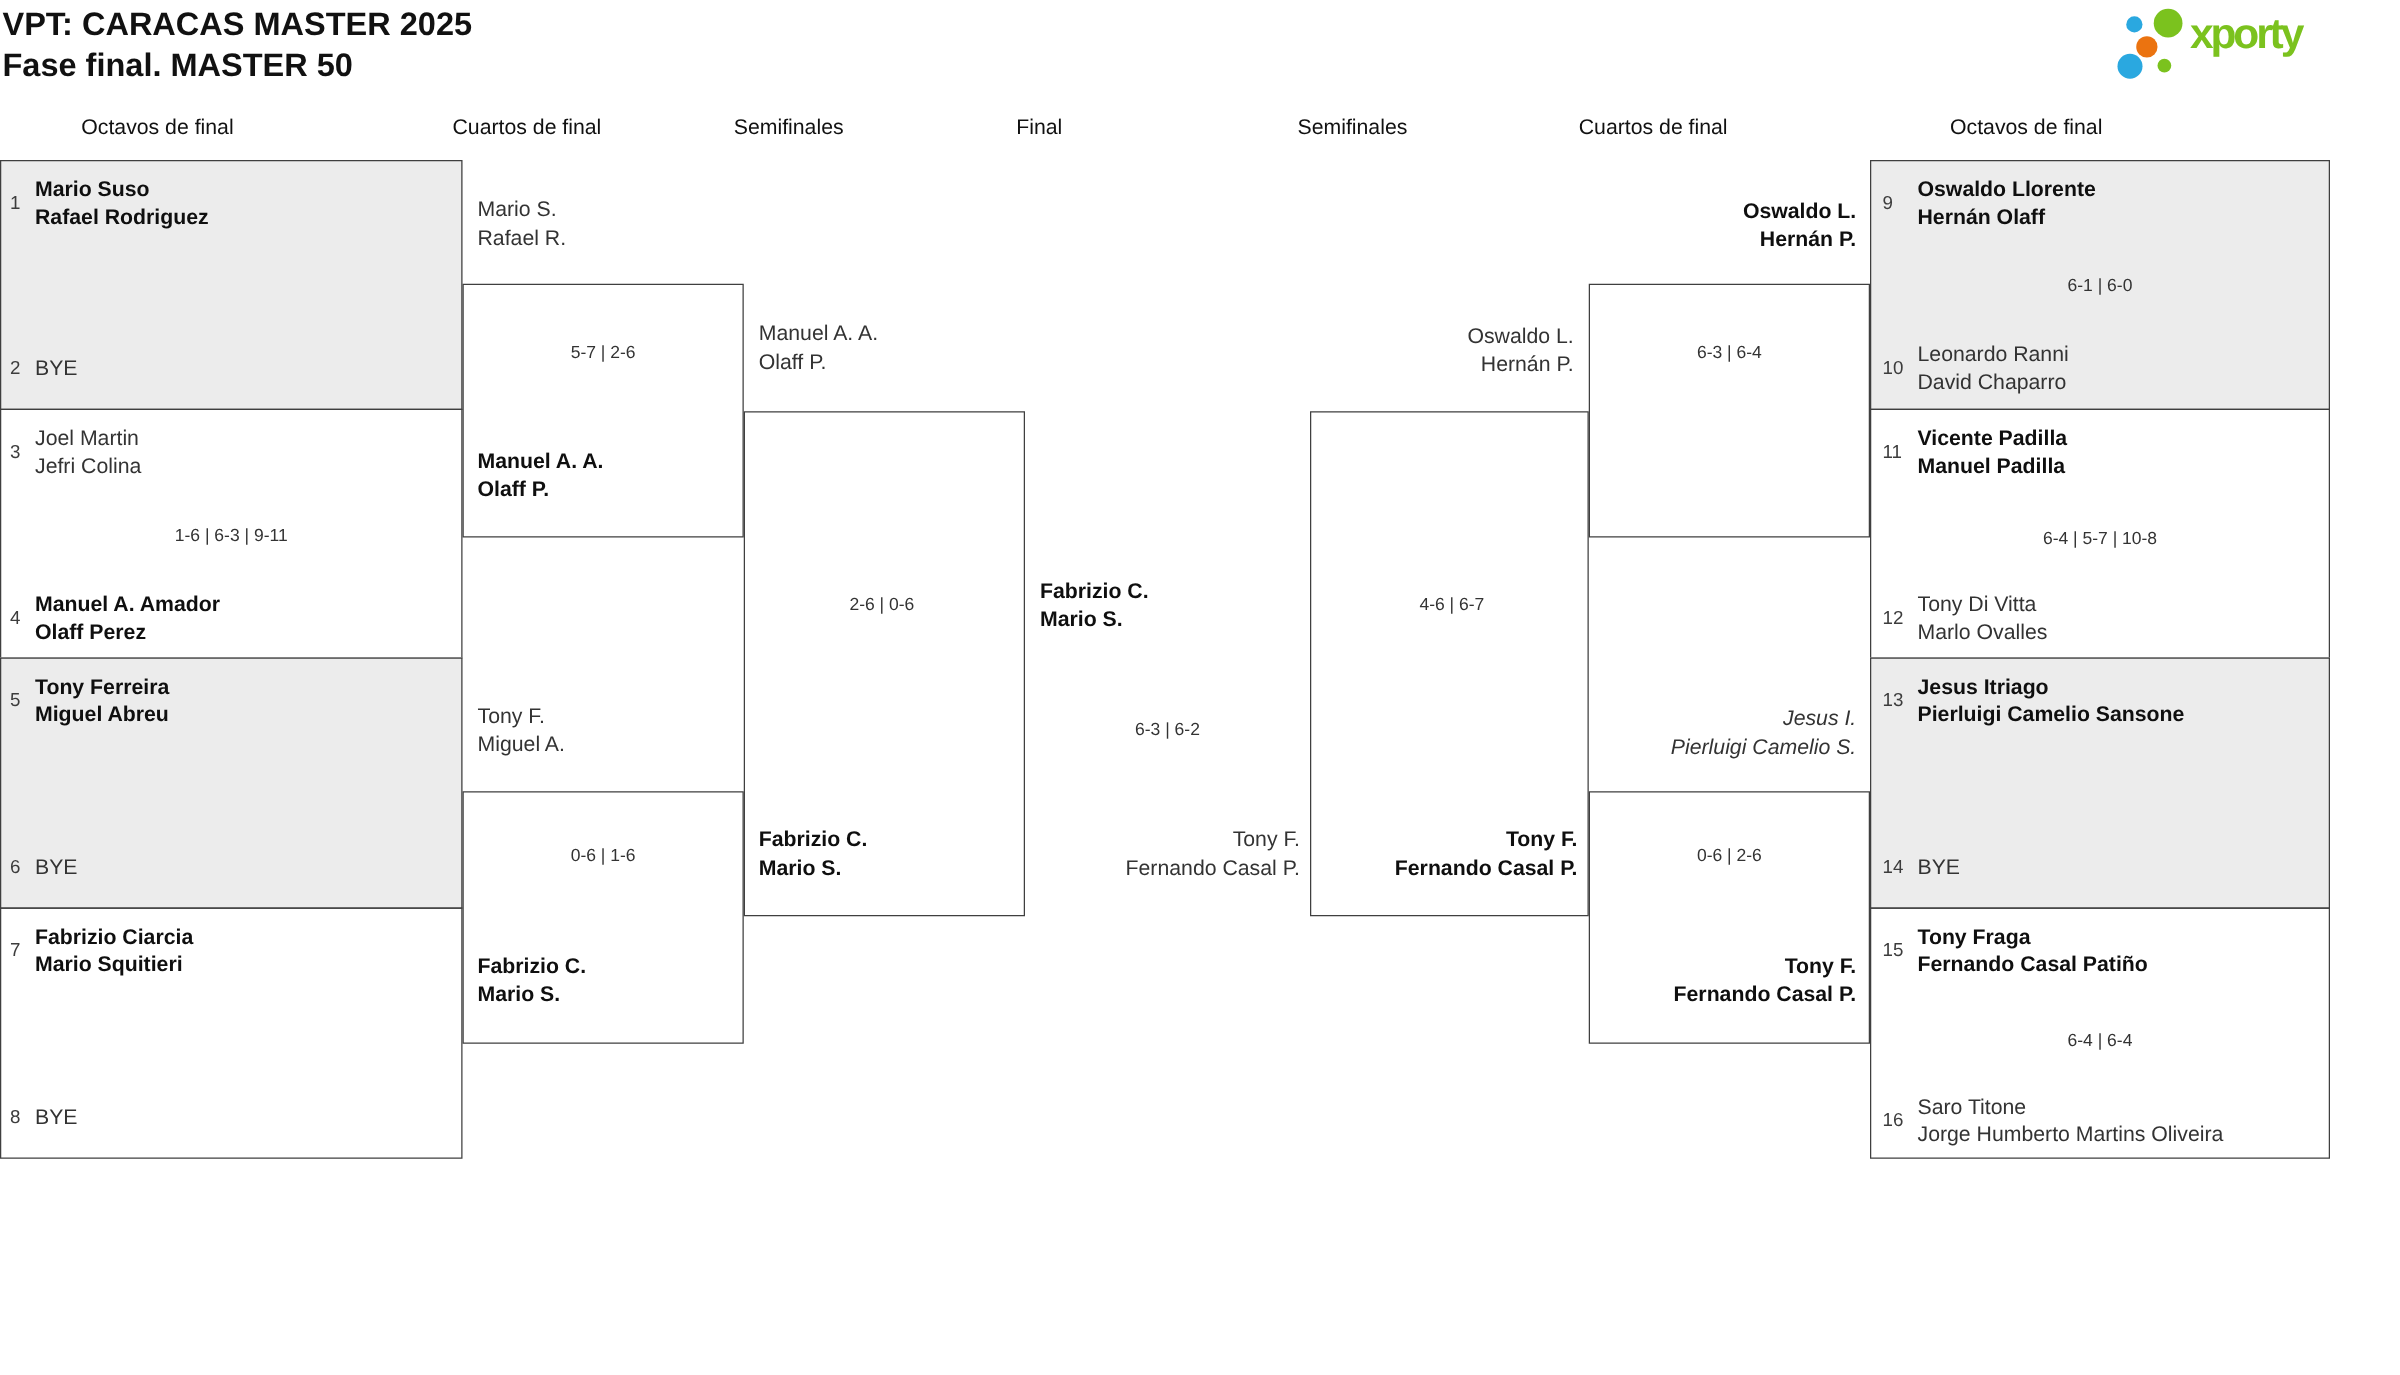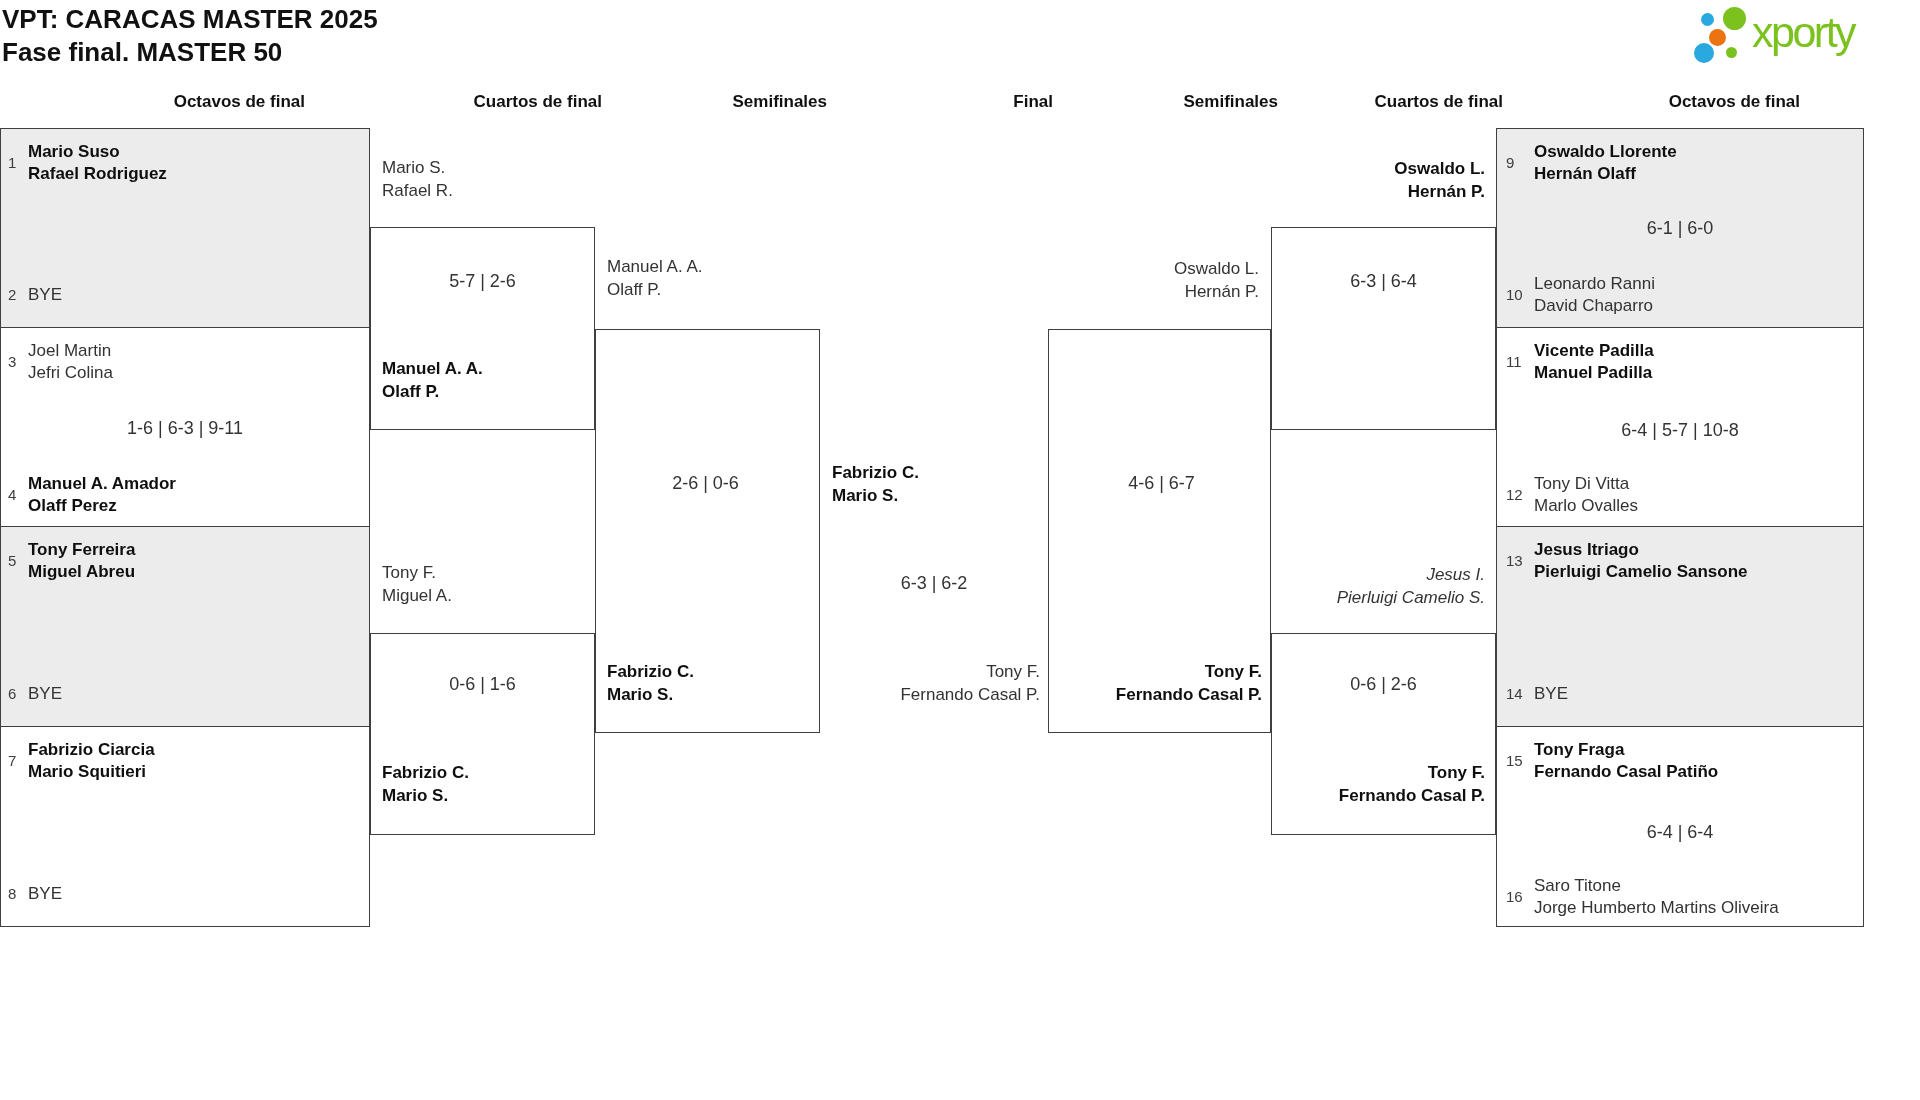--- a/index.html
+++ b/index.html
@@ -1,42 +1,42 @@
 <!DOCTYPE html>
 <html><head>
 <meta charset="utf-8">
 <style>
   html,body{margin:0;padding:0;background:#fff;}
   #stage{position:relative;width:1920px;height:1100px;background:#fff;overflow:hidden;
          font-family:"Liberation Sans","DejaVu Sans",sans-serif;color:#1c1c1c;}
 
   .title{position:absolute;left:2px;top:3px;font-size:26px;font-weight:bold;line-height:33px;color:#111;}
 
-  .round-header{position:absolute;top:92px;width:240px;text-align:right;
-                font-size:17px;font-weight:bold;color:#111;}
+  .round-header{position:absolute;top:92px;width:240px;text-align:left;
+                font-size:17px;font-weight:normal;color:#111;}
 
   .match-box{position:absolute;border:1px solid #3f3f3f;box-sizing:border-box;background:transparent;}
   .match-box.gray{background:#ececec;}
 
   .team{position:absolute;display:flex;align-items:center;font-size:17px;line-height:22px;}
   .team .seed{font-size:15px;color:#3d3d3d;width:20px;flex:0 0 auto;}
   .team .seed.wide{width:28px;}
   .team .names{display:flex;flex-direction:column;}
   .bottom-anchor{transform:translateY(-50%);}
   .bold{font-weight:bold;color:#0f0f0f;}
   .reg{font-weight:normal;color:#333;}
 
-  .score{position:absolute;font-size:18px;line-height:23px;color:#333;text-align:center;}
+  .score{position:absolute;font-size:14px;line-height:23px;color:#333;text-align:center;}
 
   .adv-label{position:absolute;font-size:17px;line-height:23px;}
   .adv-label.right{text-align:right;width:300px;}
 
   .logo{position:absolute;left:0;top:0;width:1920px;height:80px;}
   .dot{position:absolute;border-radius:50%;}
-  .logo-text{position:absolute;left:1752px;top:9px;font-size:43px;font-weight:normal;
+  .logo-text{position:absolute;left:1752px;top:9px;font-size:34px;font-weight:bold;
              letter-spacing:-2.5px;line-height:1.1;}
 </style>
 </head>
 <body>
 
 <div id="stage">
 
   <div class="title">
     <div>VPT: CARACAS MASTER 2025</div>
     <div>Fase final. MASTER 50</div>

